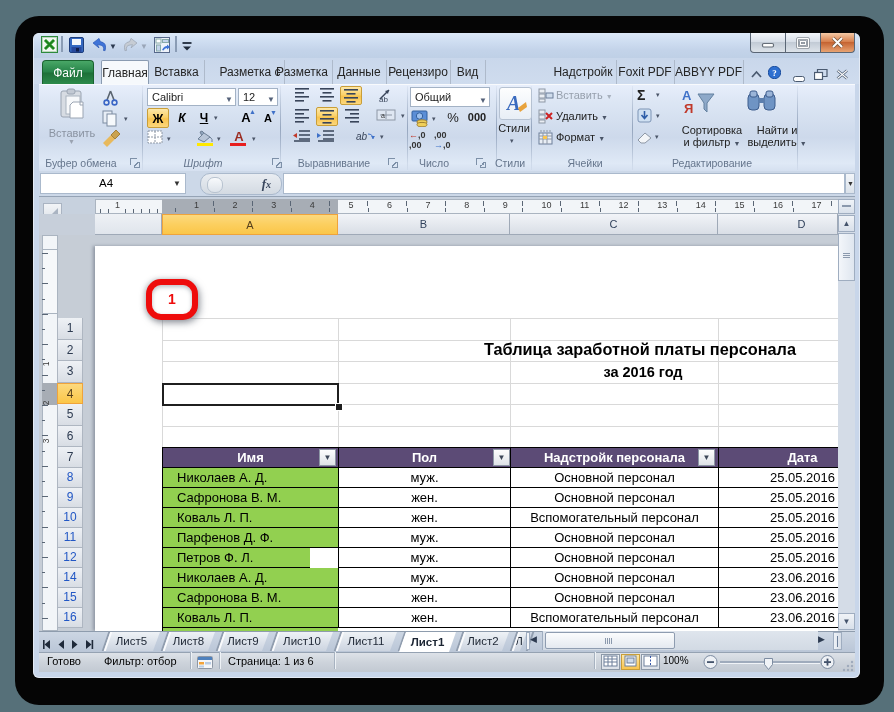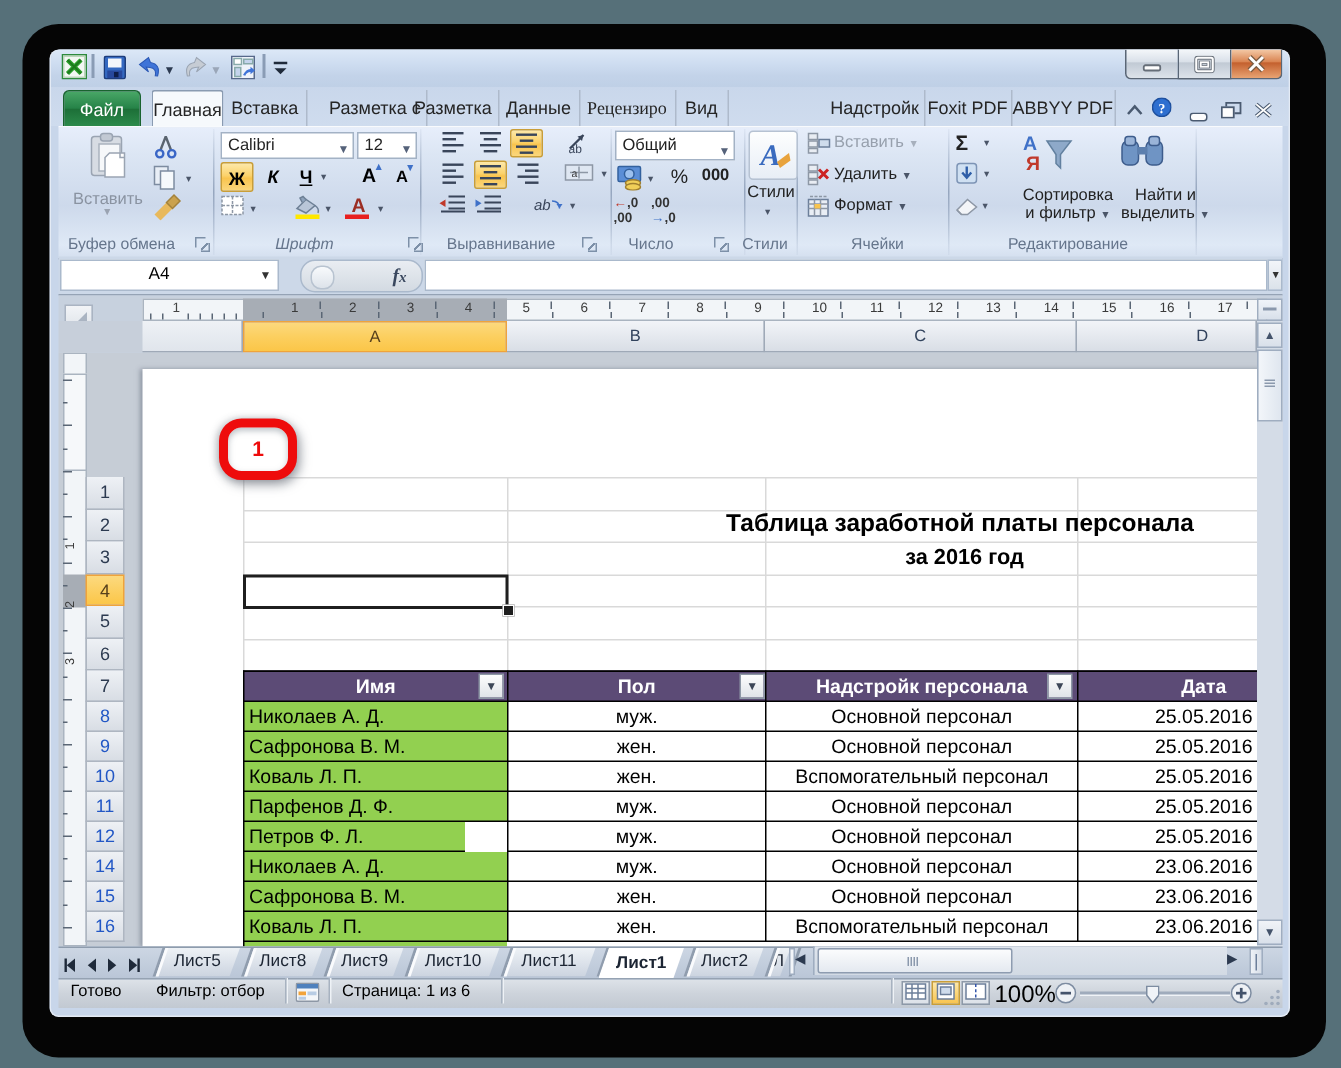--- a/index.html
+++ b/index.html
@@ -61,21 +61,21 @@
 .gl-h{position:absolute;background:#d9d9d9;height:1px;}
 .gl-v{position:absolute;background:#d9d9d9;width:1px;}
 .rowhd{position:absolute;left:18px;width:26px;text-align:center;
  background:linear-gradient(#eef1f5,#e2e6ec 55%,#d8dde4);border:1px solid #aeb6c1;border-top:none;box-sizing:border-box;
  font-size:12px;color:#2c3a50;}
 .rowhd.blue{color:#2257c5;}
 #vruler{position:absolute;left:3px;top:0px;width:16px;height:396px;background:#f2f5f8;border:1px solid #aab4c0;box-sizing:border-box;}
 
 .cell{position:absolute;box-sizing:border-box;font-size:13px;color:#000;overflow:hidden;white-space:nowrap;}
 .phead{background:#5c4b76;color:#fff;font-weight:bold;border:1px solid #000;border-right:none;line-height:20px;text-align:center;}
-.green{background:#92d050;border-left:1px solid #000;border-bottom:1px solid #000;text-align:left;padding-left:3px;line-height:19px;}
+.green{background:#92d050;border-left:1px solid #000;border-bottom:1px solid #000;text-align:left;padding-left:14px;line-height:19px;}
 .wcell{background:#fff;border-left:1px solid #000;border-bottom:1px solid #000;text-align:center;line-height:19px;}
 .dcell{background:#fff;border-left:1px solid #000;border-bottom:1px solid #000;text-align:center;padding-left:48px;line-height:19px;}
 .fbtn{position:absolute;width:17px;height:17px;background:linear-gradient(#fdfdfd,#dfe3e8);border:1px solid #8d97a5;box-sizing:border-box;text-align:center;line-height:15px;font-size:8px;color:#3c4657;}
 
 #badge{left:146px;top:279px;width:52px;height:41px;background:#fff;border:6px solid #ee0c0c;border-radius:15px;box-sizing:border-box;
  box-shadow:2px 3px 7px rgba(100,106,116,.65),-2px 0 5px rgba(120,126,136,.35),inset 0 2px 4px rgba(130,140,150,.55);
  color:#ee0c0c;font-weight:bold;font-size:14px;text-align:center;line-height:29px;}
 
 #selbox{left:162px;top:383px;width:177px;height:23px;border:2px solid #1f1f1f;box-sizing:border-box;}
 #selhandle{left:335px;top:403px;width:6px;height:6px;background:#1f1f1f;border:1px solid #fff;box-sizing:content-box;}
@@ -162,21 +162,21 @@
         <path d="M1.5 2 L10.5 2" stroke="#1f2a3a" stroke-width="1.8"></path>
         <path d="M2 5.5 L6 9.5 L10 5.5 Z" fill="#1f2a3a"></path>
       </svg></div>
 
   <div class="abs" id="tfile">Файл</div>
   <div class="abs rtab" id="thome" style="left:101px;width:48px;">Главная</div>
   <div class="abs rtab sep" style="left:149px;width:55px;">Вставка</div>
   <div class="abs rtab sep" style="left:204px;width:68px;margin-left:12px;">Разметка с</div>
   <div class="abs rtab sep" style="left:272px;width:60px;">Разметка</div>
   <div class="abs rtab sep" style="left:332px;width:54px;">Данные</div>
-  <div class="abs rtab sep" style="left:386px;width:64px;font-family:Liberation Serif, serif;">Рецензиро</div>
+  <div class="abs rtab sep" style="left:386px;width:64px;">Рецензиро</div>
   <div class="abs rtab sep" style="left:450px;width:35px;">Вид</div>
   <div class="abs rtab sep" style="left:485px;width:65px;margin-top:40px;">Разработч</div>
   <div class="abs rtab sep" style="left:550px;width:66px;">Надстройк</div>
   <div class="abs rtab sep" style="left:616px;width:58px;">Foxit PDF</div>
   <div class="abs rtab sep" style="left:674px;width:69px;">ABBYY PDF</div>
   <div class="abs" style="left:750px;top:65px;"><svg width="13" height="10">
         <path d="M2 8 L6.5 3 L11 8" fill="none" stroke="#4a5a70" stroke-width="1.7"></path>
       </svg></div>
   <div class="abs" style="left:768px;top:65px;"><svg width="13" height="13">
         <circle cx="6.5" cy="6.5" r="6.2" fill="#2e6fd0" stroke="#1d4f9e"></circle>
@@ -675,21 +675,21 @@
           <path d="M1 4 h13 M1 7 h13 M5 1 v10 M9 1 v10" stroke="#6c7f9a"></path>
         </svg></div>
       <div class="vbtn" style="position:absolute;left:621px;top:654px;background:linear-gradient(#fde8a9,#f9c44e);border-color:#c99e38;"><svg width="15" height="12">
           <rect x="2" y="1" width="11" height="10" fill="#fff" stroke="#6c7f9a"></rect>
           <rect x="4" y="3" width="7" height="5" fill="#cfdcec" stroke="#6c7f9a"></rect>
         </svg></div>
       <div class="vbtn" style="position:absolute;left:641px;top:654px;"><svg width="15" height="12">
           <rect x="1" y="1" width="13" height="10" fill="#fff" stroke="#6c7f9a"></rect>
           <path d="M7.5 1 v10" stroke="#3355aa" stroke-dasharray="2 1.5"></path>
         </svg></div>
-      <div class="sitem" style="position:absolute;left:663px;top:655px;font-size:16px;">100%</div>
+      <div class="sitem" style="position:absolute;left:663px;top:655px;font-size:10px;">100%</div>
       <div class="abs" style="position:absolute;left:703px;top:655px;width:15px;height:15px;"><svg width="15" height="15">
           <circle cx="7.5" cy="7" r="6.5" fill="#eef1f5" stroke="#7d8ca1"></circle>
           <rect x="4" y="6.2" width="7" height="1.8" fill="#44536b"></rect>
         </svg></div>
       <div class="abs" style="position:absolute;left:720px;top:661px;width:100px;height:2px;background:#9fabbc;border-bottom:1px solid #f0f3f7;"></div>
       <div class="abs" style="position:absolute;left:764px;top:656px;width:9px;height:12px;"><svg width="9" height="12">
           <path d="M0.5 0.5 h8 v6 l-4 5 l-4 -5 z" fill="#f0f3f7" stroke="#7d8ca1"></path>
         </svg></div>
       <div class="abs" style="position:absolute;left:820px;top:655px;width:15px;height:15px;"><svg width="15" height="15">
           <circle cx="7.5" cy="7" r="6.5" fill="#eef1f5" stroke="#7d8ca1"></circle>

